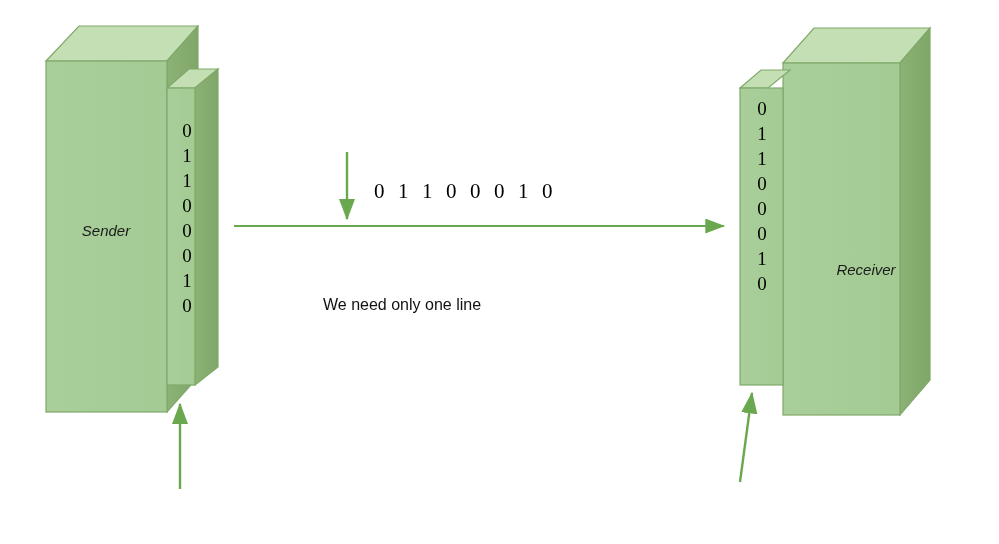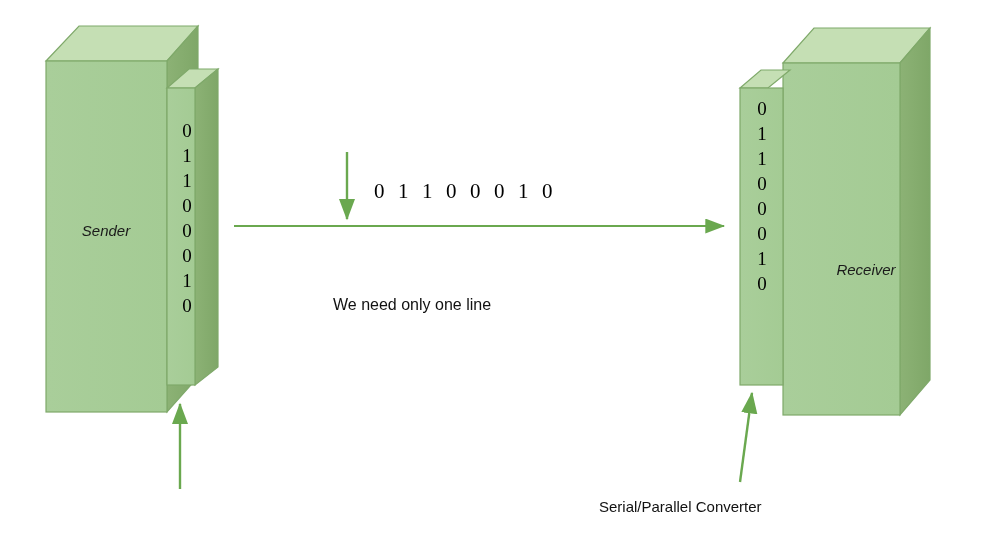--- a/index.html
+++ b/index.html
@@ -68,21 +68,21 @@
     left: 752px;
     top: 96px;
   }
   #caption-8bits {
     left: 331px;
     top: 126px;
     font-size: 16px;
     color: #111111;
   }
   #caption-oneline {
-    left: 333px;
+    left: 323px;
     top: 296px;
     font-size: 16px;
     color: #111111;
   }
   #serial-bits {
     left: 374px;
     top: 179px;
     font-family: "Liberation Serif", serif;
     font-size: 21px;
     letter-spacing: 1px;
@@ -184,15 +184,14 @@
     <span>1</span>
     <span>0</span>
   </div>
 
 
   <div class="txt" id="serial-bits">0  1  1  0  0  0  1  0</div>
 
   <div class="txt" id="caption-oneline">We need only one line</div>
 
 
-  <div class="txt" id="label-sp-converter">Serial/Parallel Converter</div>
 
 </div>
 
 </body></html>

